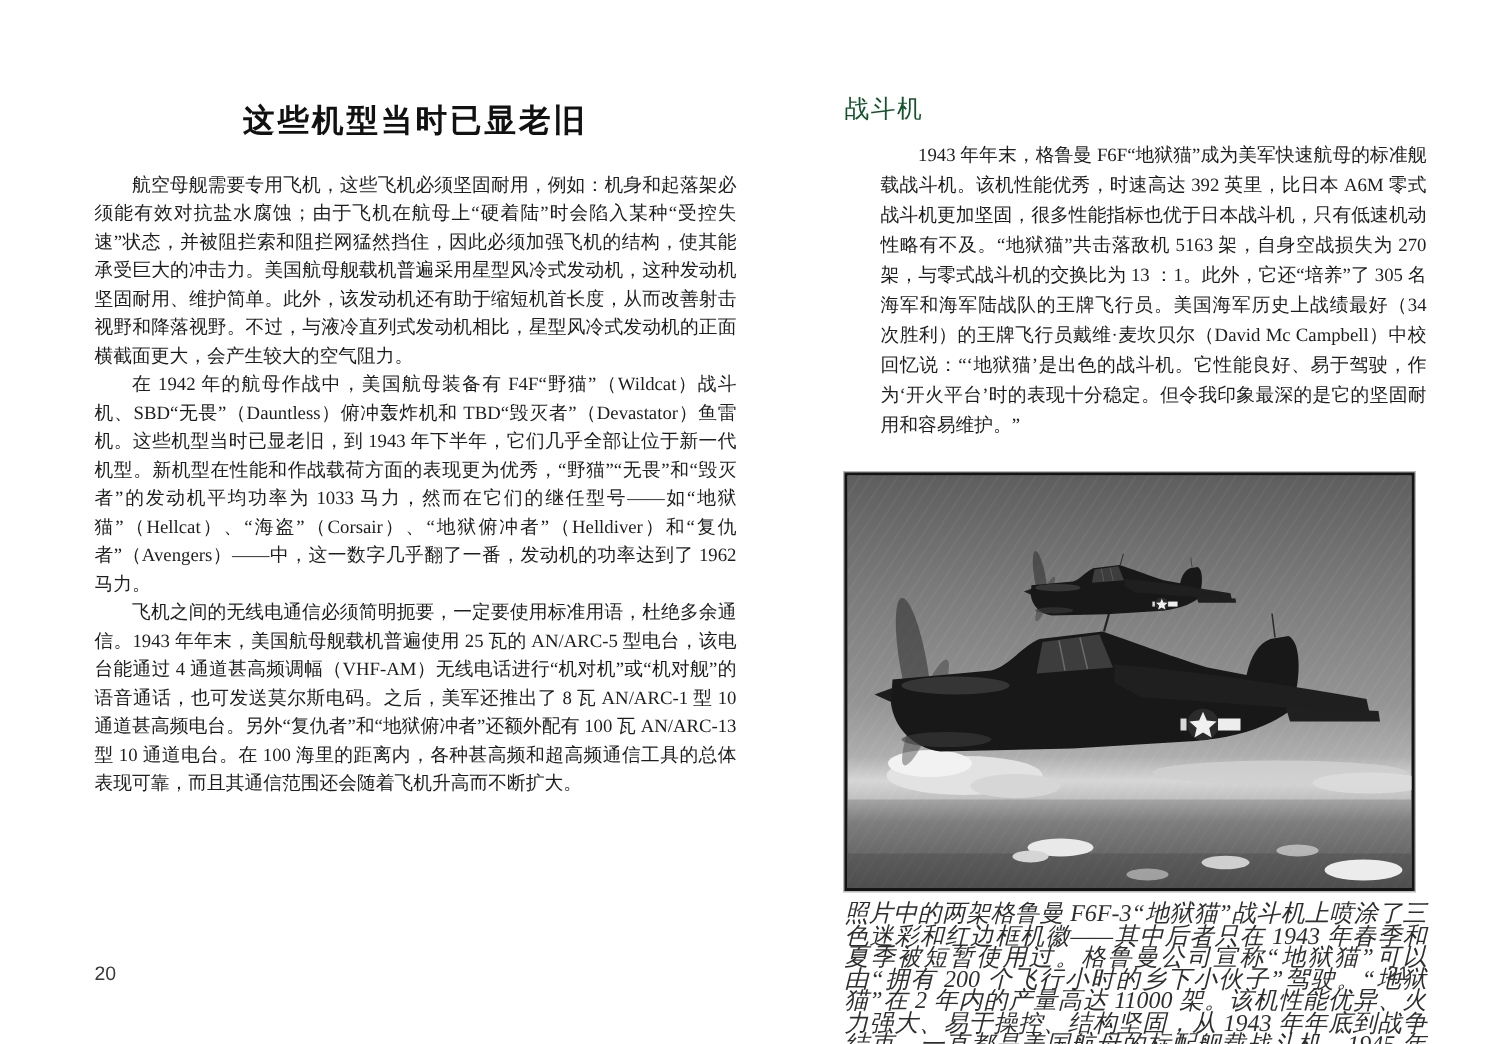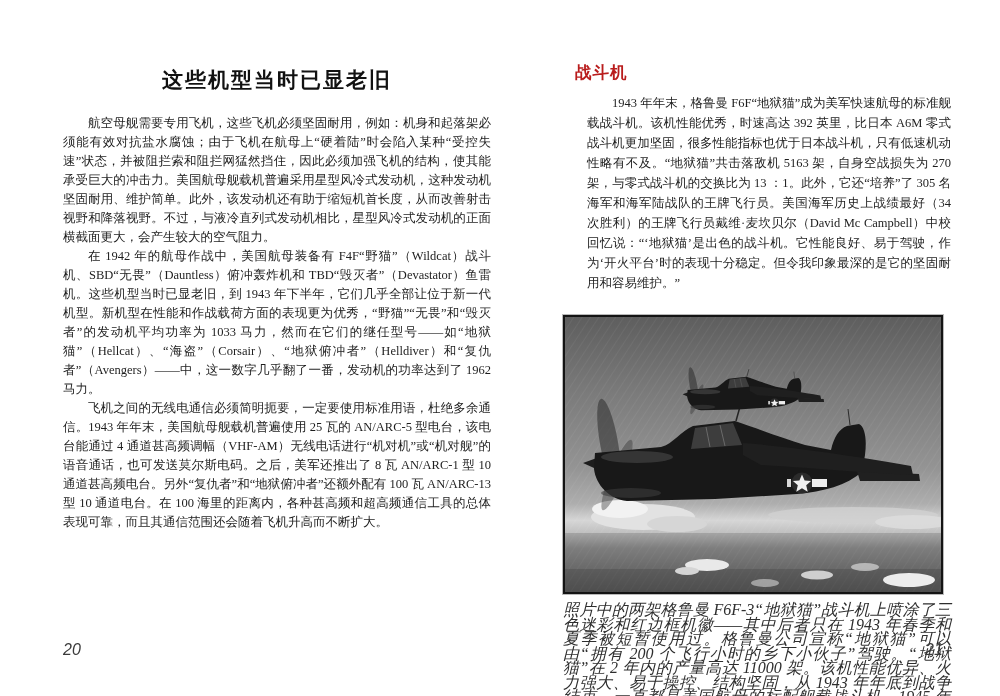--- a/index.html
+++ b/index.html
@@ -8,39 +8,39 @@
     font-family:"Liberation Serif","DejaVu Serif",serif;color:#1c1c1c;
   }
   .page-col{position:absolute;top:62px;}
   .page-col.left{left:63px;width:428px;}
   .page-col.right{left:563px;width:388px;}
   .chapter-title{
     font-size:21px;font-weight:bold;text-align:center;letter-spacing:2px;
     margin:4px 0 20px 0;color:#111;
   }
   .section-heading{
-    font-size:16.5px;font-weight:bold;margin:0 0 9px 12px;color:#b91c1c;letter-spacing:1px;
+    font-size:16.5px;font-weight:normal;margin:0 0 9px 0;color:#14532d;letter-spacing:1px;
   }
   p.body{
     font-size:12.5px;line-height:19px;margin:0;text-align:justify;
     text-indent:2em;color:#1d1d1d;
   }
   p.body.rp{line-height:20px;margin-left:24px;}
   figure.photo{
     margin:22px 0 0 0;padding:0;width:376px;
     border:2px solid #141414;box-shadow:0 0 0 1px #b9b9b9;
     line-height:0;background:#8a8a8a;
   }
   figure.photo svg{display:block;}
   .caption{
     font-size:16px;line-height:14.5px;font-style:italic;color:#2e2e2e;
     text-align:justify;margin-top:9px;
   }
   .caption.credit{margin-top:12px;text-align:left;}
-  .page-number{position:absolute;top:641px;font-size:16px;color:#3a3a3a;font-family:"Liberation Sans","DejaVu Sans",sans-serif;font-style:italic;}
+  .page-number{position:absolute;top:641px;font-size:13px;color:#3a3a3a;font-family:"Liberation Sans","DejaVu Sans",sans-serif;}
   .page-number.left{left:63px;}
   .page-number.right{left:925px;text-align:center;}
 </style>
 </head>
 <body>
 
 <div class="spread">
 
   <section class="page-col left">
     <h1 class="chapter-title">这些机型当时已显老旧</h1>

